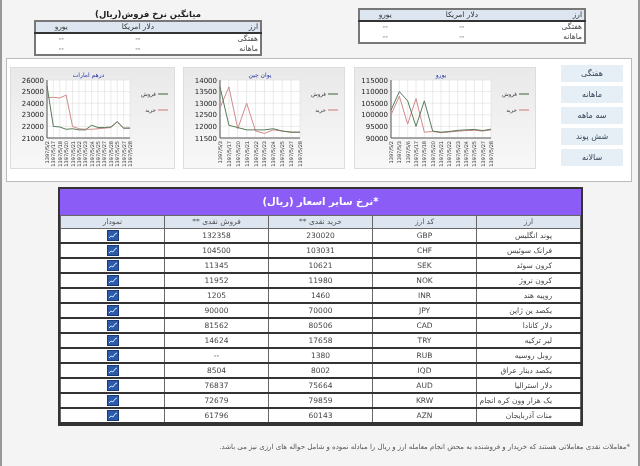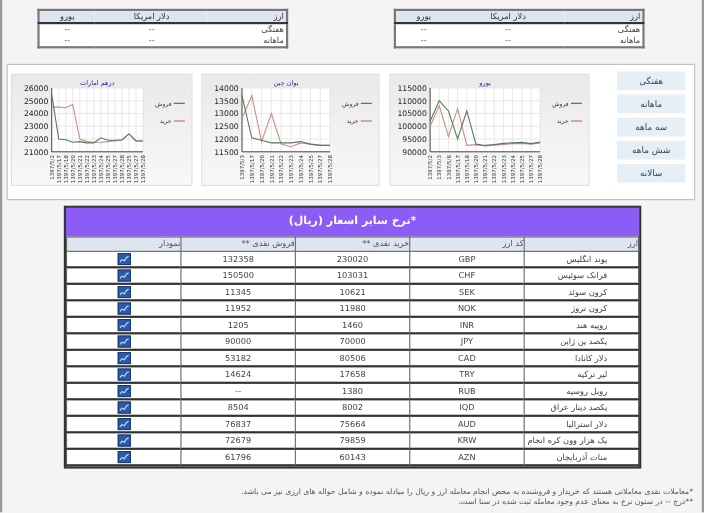--- a/index.html
+++ b/index.html
@@ -13,21 +13,21 @@
   .avg-table td { font-size: 7.5px; height: 10px; line-height: 10px; padding: 0 2px; text-align: center; color: #555; }
   .avg-table td:first-child { text-align: right; color: #444; }
   .chart-panel { position: absolute; left: 6px; top: 58px; width: 626px; height: 124px; background: #fff; border: 1px solid #bbb; }
   .chart-box { position: absolute; top: 8px; height: 102px; border: 1px solid #ddd; background: linear-gradient(#e9e9e9, #f8f8f8); }
   .chart-box svg { position: absolute; left: 0; top: 0; }
   .period-btns { position: absolute; right: 8px; top: 6px; width: 62px; }
   .period-btn { display: block; height: 17px; margin-bottom: 4px; background: #e6eef6; color: #345; text-align: center; line-height: 17px; font-size: 8px; border-radius: 1px; cursor: pointer; }
   .rates-wrap { position: absolute; left: 58px; top: 187px; width: 525px; background: #fff; border: 2px solid #333; }
   .rates-title { background: #8b5cf6; color: #fff; height: 26px; line-height: 26px; text-align: center; font-size: 10px; font-weight: bold; }
   .rates-table { width: 100%; border-collapse: collapse; direction: rtl; }
-  .rates-table th { background: #dde6f0; font-weight: normal; font-size: 7.5px; height: 12px; line-height: 12px; border: 1px solid #666; color: #555; text-align: right; }
+  .rates-table th { background: #dde6f0; font-weight: normal; font-size: 7.5px; height: 12px; line-height: 12px; border: 1px solid #666; color: #555; }
   .rates-table td { font-size: 7.5px; height: 14px; line-height: 13px; border-left: 1px solid #666; border-right: 1px solid #666; border-bottom: 2px solid #333; text-align: center; color: #444; }
   .rates-table td.name { text-align: right; padding-right: 28px; }
   .chart-icon { display: inline-block; width: 12px; height: 11px; background: #2a5aa8; vertical-align: middle; border: 1px solid #1a3a7a; }
   .chart-icon svg { display: block; }
   .footnote { position: absolute; right: 10px; top: 443px; width: 600px; direction: rtl; text-align: right; font-size: 7px; color: #555; line-height: 9px; }
 </style>
 </head>
 <body>
 
 <div class="frame"></div>
@@ -48,20 +48,21 @@
     <tr>
       <td>ماهانه</td>
       <td>--</td>
       <td>--</td>
     </tr>
   </tbody>
     </table>
 </div>
 
 <div class="avg-box" style="left:34px;">
+  <div class="avg-title">میانگین نرخ فروش(ریال)</div>
   <table class="avg-table">
     <tbody>
         <tr>
       <th>ارز</th>
       <th>دلار امریکا</th>
       <th>یورو</th>
     </tr>
     <tr>
       <td>هفتگی</td>
       <td>--</td>
@@ -227,21 +228,21 @@
         <text x="162" y="28" font-size="5.5" text-anchor="end" fill="#333" font-family="DejaVu Sans, sans-serif">فروش</text>
         <line x1="164" y1="42" x2="174" y2="42" stroke="#d08a8a" stroke-width="1.2"></line>
         <text x="162" y="44" font-size="5.5" text-anchor="end" fill="#333" font-family="DejaVu Sans, sans-serif">خرید</text>
       </svg>
     </div>
 
   <div class="period-btns">
     <span class="period-btn">هفتگی</span>
     <span class="period-btn">ماهانه</span>
     <span class="period-btn">سه ماهه</span>
-    <span class="period-btn">شش ماهه</span>
+    <span class="period-btn">شش پوند</span>
     <span class="period-btn">سالانه</span>
   </div>
 </div>
 
 <div class="rates-wrap">
   <div class="rates-title">نرخ سایر اسعار (ریال)*</div>
   <table class="rates-table">
     <thead>
       <tr>
         <th style="width:20%">ارز</th>
@@ -258,21 +259,21 @@
           <td>230020</td>
           <td>132358</td>
           <td><span class="chart-icon"><svg width="10" height="9" viewBox="0 0 10 9">
                 <polyline points="1,7 3,5 5,6 7,3 9,2" fill="none" stroke="#cfe0ff" stroke-width="1"></polyline>
               </svg></span></td>
         </tr>
         <tr>
           <td class="name">فرانک سوئیس</td>
           <td>CHF</td>
           <td>103031</td>
-          <td>150500</td>
+          <td>104500</td>
           <td><span class="chart-icon"><svg width="10" height="9" viewBox="0 0 10 9">
                 <polyline points="1,7 3,5 5,6 7,3 9,2" fill="none" stroke="#cfe0ff" stroke-width="1"></polyline>
               </svg></span></td>
         </tr>
         <tr>
           <td class="name">کرون سوئد</td>
           <td>SEK</td>
           <td>10621</td>
           <td>11345</td>
           <td><span class="chart-icon"><svg width="10" height="9" viewBox="0 0 10 9">
@@ -303,21 +304,21 @@
           <td>70000</td>
           <td>90000</td>
           <td><span class="chart-icon"><svg width="10" height="9" viewBox="0 0 10 9">
                 <polyline points="1,7 3,5 5,6 7,3 9,2" fill="none" stroke="#cfe0ff" stroke-width="1"></polyline>
               </svg></span></td>
         </tr>
         <tr>
           <td class="name">دلار کانادا</td>
           <td>CAD</td>
           <td>80506</td>
-          <td>53182</td>
+          <td>81562</td>
           <td><span class="chart-icon"><svg width="10" height="9" viewBox="0 0 10 9">
                 <polyline points="1,7 3,5 5,6 7,3 9,2" fill="none" stroke="#cfe0ff" stroke-width="1"></polyline>
               </svg></span></td>
         </tr>
         <tr>
           <td class="name">لیر ترکیه</td>
           <td>TRY</td>
           <td>17658</td>
           <td>14624</td>
           <td><span class="chart-icon"><svg width="10" height="9" viewBox="0 0 10 9">
@@ -368,14 +369,13 @@
           <td><span class="chart-icon"><svg width="10" height="9" viewBox="0 0 10 9">
                 <polyline points="1,7 3,5 5,6 7,3 9,2" fill="none" stroke="#cfe0ff" stroke-width="1"></polyline>
               </svg></span></td>
         </tr>
       </tbody>
   </table>
 </div>
 
 <div class="footnote">
   <div>*معاملات نقدی معاملاتی هستند که خریدار و فروشنده به محض انجام معامله ارز و ریال را مبادله نموده و شامل حواله های ارزی نیز می باشد.</div>
-  <div>**درج -- در ستون نرخ به معنای عدم وجود معامله ثبت شده در سنا است.</div>
 </div>
 
 </body></html>

